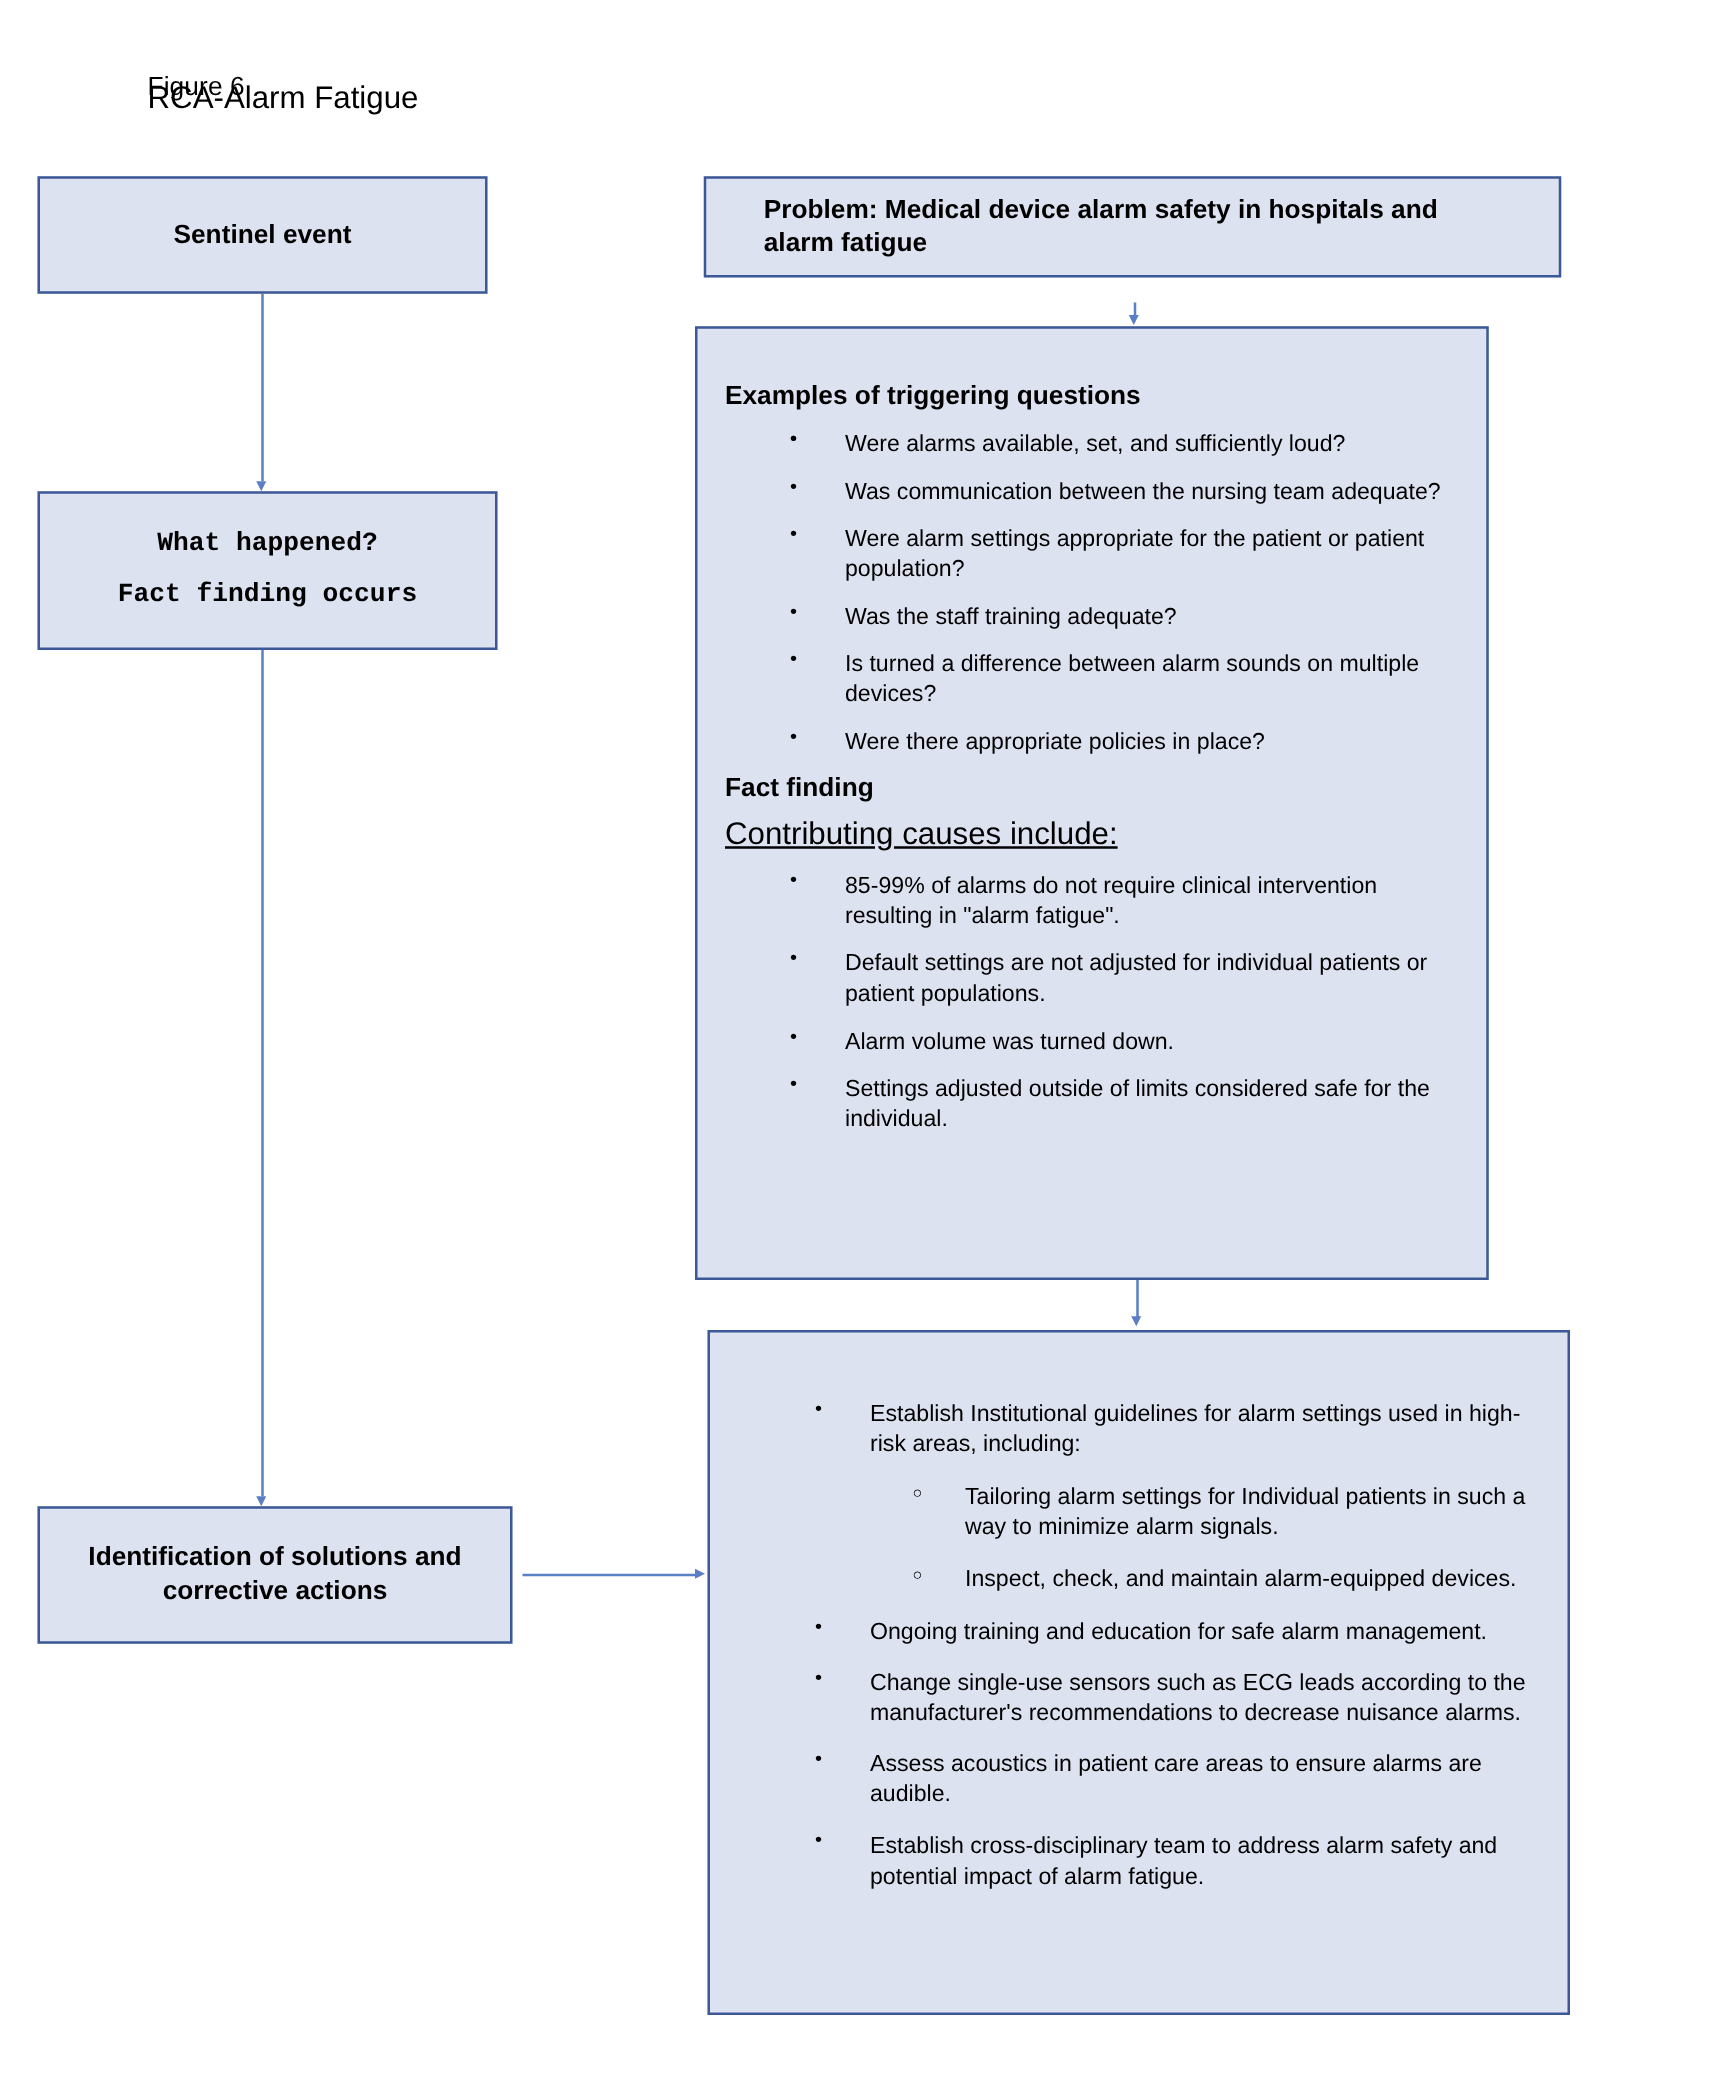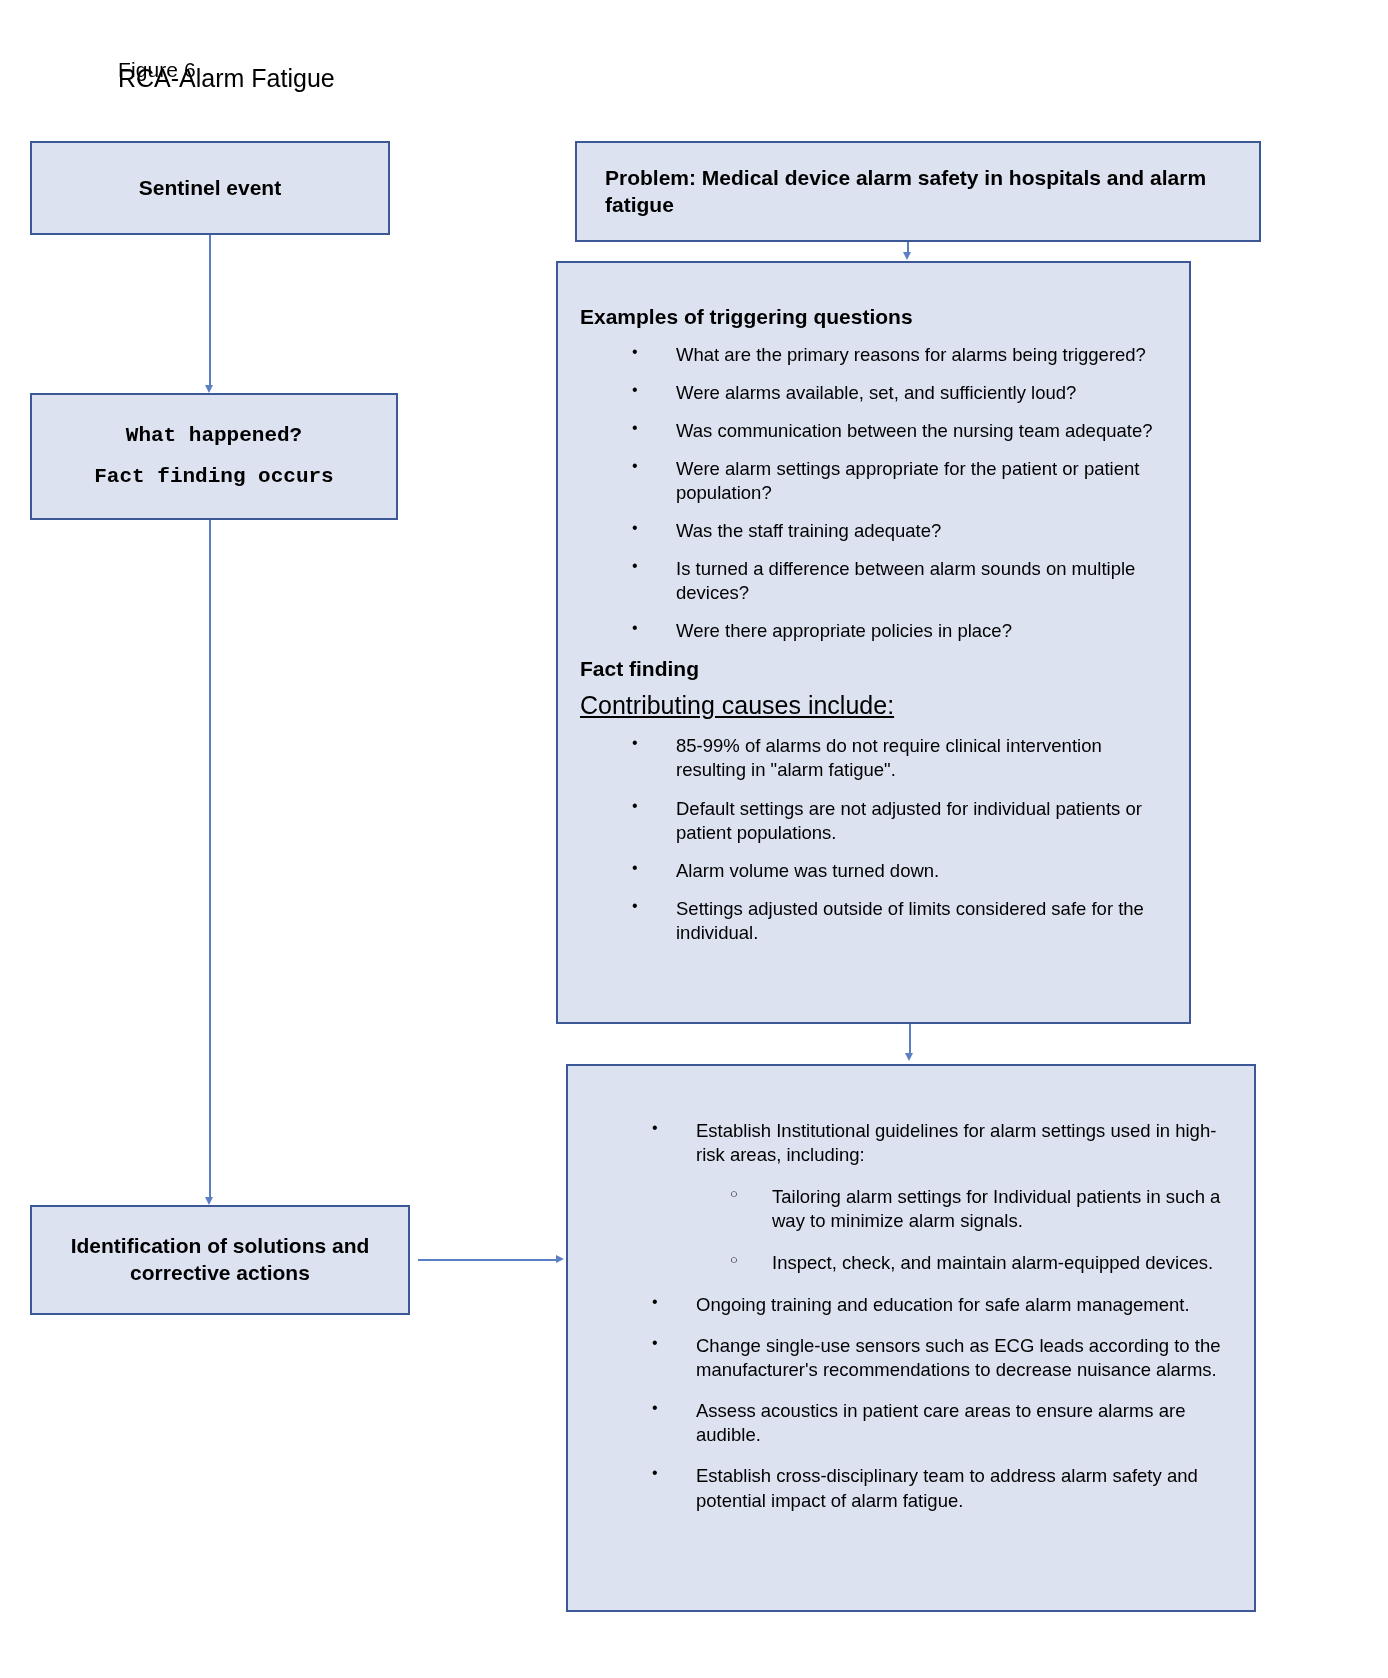--- a/index.html
+++ b/index.html
@@ -57,23 +57,22 @@
     left: 30px;  top: 393px;  width: 368px;  height: 127px;
   }
   #node-what-happened .node-title { margin: 7px 0; font-family: Liberation Mono, monospace; }
   #node-identification {
     left: 30px;  top: 1205px;  width: 380px;  height: 110px;
     padding: 2px 14px;
   }
 
   
   #node-problem {
-    left: 563px;  top: 141px;  width: 686px;  height: 101px;
-    padding: 0 28px;
-    margin-left: 12px;
+    left: 563px;  top: 141px;  width: 686px;  height: 81px;
+    padding: 0 46px;
   }
   #node-analysis {
     left: 556px;  top: 261px;  width: 635px;  height: 763px;
     display: block;
     padding: 42px 30px 10px 22px;
   }
   #node-solutions {
     left: 566px;  top: 1064px;  width: 690px;  height: 548px;
     display: block;
     padding: 36px 24px 10px 24px;
@@ -186,21 +185,21 @@
   <div class="node-title">corrective actions</div>
 </div>
 
 <div class="node" id="node-problem">
   <div class="node-title">Problem: Medical device alarm safety in hospitals and alarm fatigue</div>
 </div>
 
 <div class="node" id="node-analysis">
   <div class="section-heading">Examples of triggering questions</div>
   <ul class="bullets" id="questions-list">
-      <li><span class="bullet-marker">•</span><span>What are the primary reasons for alarms being triggered?</span></li>
+      <li><span class="bullet-marker">•</span></li>
       <li><span class="bullet-marker">•</span><span>Were alarms available, set, and sufficiently loud?</span></li>
       <li><span class="bullet-marker">•</span><span>Was communication between the nursing team adequate?</span></li>
       <li><span class="bullet-marker">•</span><span>Were alarm settings appropriate for the patient or patient population?</span></li>
       <li><span class="bullet-marker">•</span><span>Was the staff training adequate?</span></li>
       <li><span class="bullet-marker">•</span><span>Is turned a difference between alarm sounds on multiple devices?</span></li>
       <li><span class="bullet-marker">•</span><span>Were there appropriate policies in place?</span></li>
     </ul>
   <div class="section-heading" id="fact-finding-heading">Fact finding</div>
   <div class="section-intro">Contributing causes include:</div>
   <ul class="bullets" id="causes-list">

